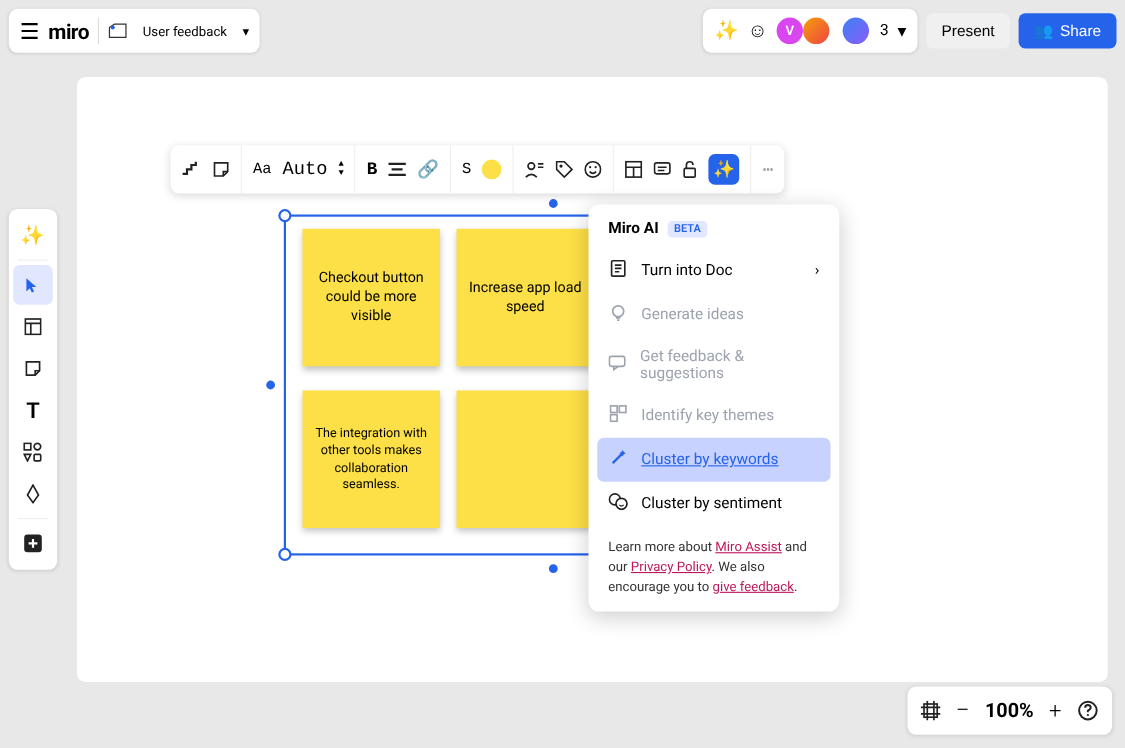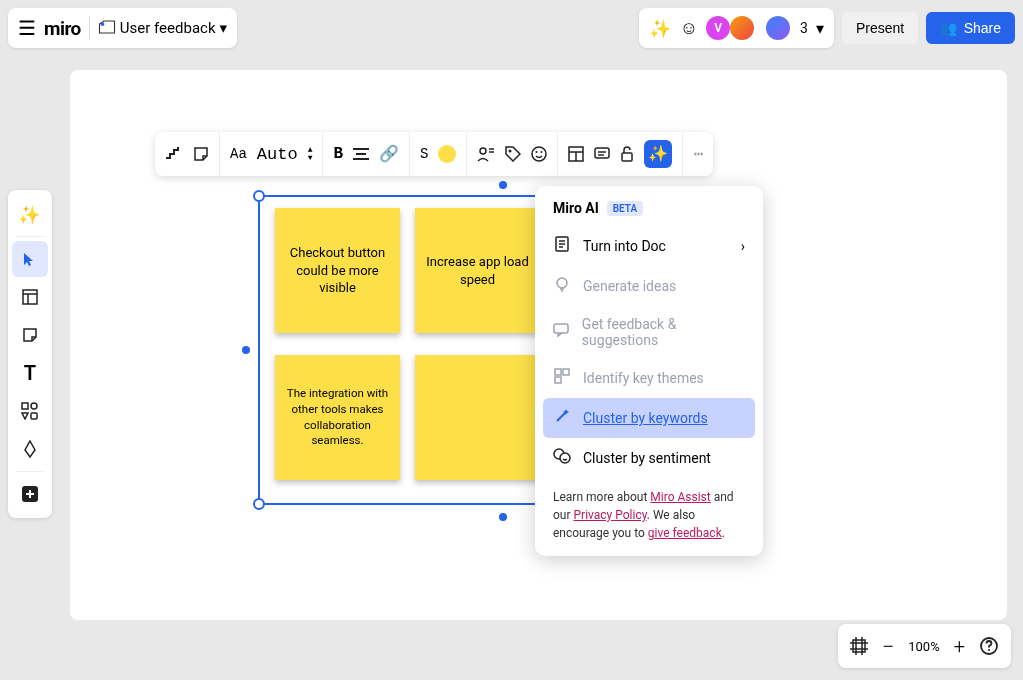--- a/index.html
+++ b/index.html
@@ -4,21 +4,21 @@
 <style>
 * { box-sizing: border-box; margin: 0; padding: 0; }
 body { font-family: -apple-system, BlinkMacSystemFont, "Segoe UI", Roboto, sans-serif; background: #e8e8e8; width: 1023px; height: 680px; overflow: hidden; position: relative; }
 
 
 .topbar { position: absolute; top: 8px; left: 8px; right: 8px; height: 40px; display: flex; align-items: center; }
 .top-left { display: flex; align-items: center; background: #fff; border-radius: 8px; padding: 4px 10px; height: 40px; box-shadow: 0 1px 3px rgba(0,0,0,0.1); gap: 8px; }
 .hamburger { font-size: 20px; cursor: pointer; }
 .miro-logo { font-weight: 700; font-size: 19px; letter-spacing: -0.5px; }
 .divider-v { width: 1px; height: 24px; background: #ddd; }
-.board-name-wrap { display: flex; align-items: flex-start; gap: 4px; cursor: pointer; font-size: 15px; }
+.board-name-wrap { display: flex; align-items: flex-end; gap: 14px; cursor: pointer; font-size: 12px; }
 .board-icon { width: 18px; height: 16px; display: inline-block; }
 
 .top-right { margin-left: auto; display: flex; align-items: center; gap: 8px; }
 .top-chip { background: #fff; border-radius: 8px; height: 40px; display: flex; align-items: center; padding: 0 10px; box-shadow: 0 1px 3px rgba(0,0,0,0.1); gap: 8px; }
 .avatar { width: 24px; height: 24px; border-radius: 50%; display: inline-block; }
 .avatar.v { background: #d946ef; color: #fff; font-size: 12px; font-weight: 600; display: flex; align-items: center; justify-content: center; }
 .avatar.a2 { background: linear-gradient(135deg,#f59e0b,#ef4444); }
 .avatar.a3 { background: linear-gradient(135deg,#3b82f6,#8b5cf6); margin-left: 4px; }
 .user-count { font-size: 14px; margin-left: 2px; }
 .btn-present { background: #f0f0f0; border: none; border-radius: 6px; padding: 8px 14px; font-size: 14px; cursor: pointer; }
@@ -71,21 +71,21 @@
 .ai-item.disabled { color: #9ca3af; }
 .ai-item.highlighted { background: #c7d2fe; color: #2563eb; margin: 0 8px; border-radius: 6px; padding: 10px 10px; text-decoration: underline; }
 .ai-item .chev { margin-left: auto; font-size: 14px; }
 .ai-icon { width: 18px; text-align: center; font-size: 15px; }
 .ai-footer { padding: 10px 18px 0; font-size: 12px; color: #333; line-height: 1.5; }
 .ai-footer a { color: #be185d; text-decoration: underline; }
 
 
 .bottom-right { position: absolute; bottom: 12px; right: 12px; background: #fff; border-radius: 8px; box-shadow: 0 1px 4px rgba(0,0,0,0.12); height: 44px; display: flex; align-items: center; gap: 14px; padding: 0 12px; }
 .br-item { cursor: pointer; font-size: 18px; display: flex; align-items: center; }
-.zoom-level { font-size: 13px; font-weight: 400; }
+.zoom-level { font-size: 18px; font-weight: 700; }
 </style>
 </head>
 <body>
 
 <div class="topbar">
   <div class="top-left">
     <span class="hamburger">☰</span>
     <span class="miro-logo">miro</span>
     <span class="divider-v"></span>
     <div class="board-name-wrap">

